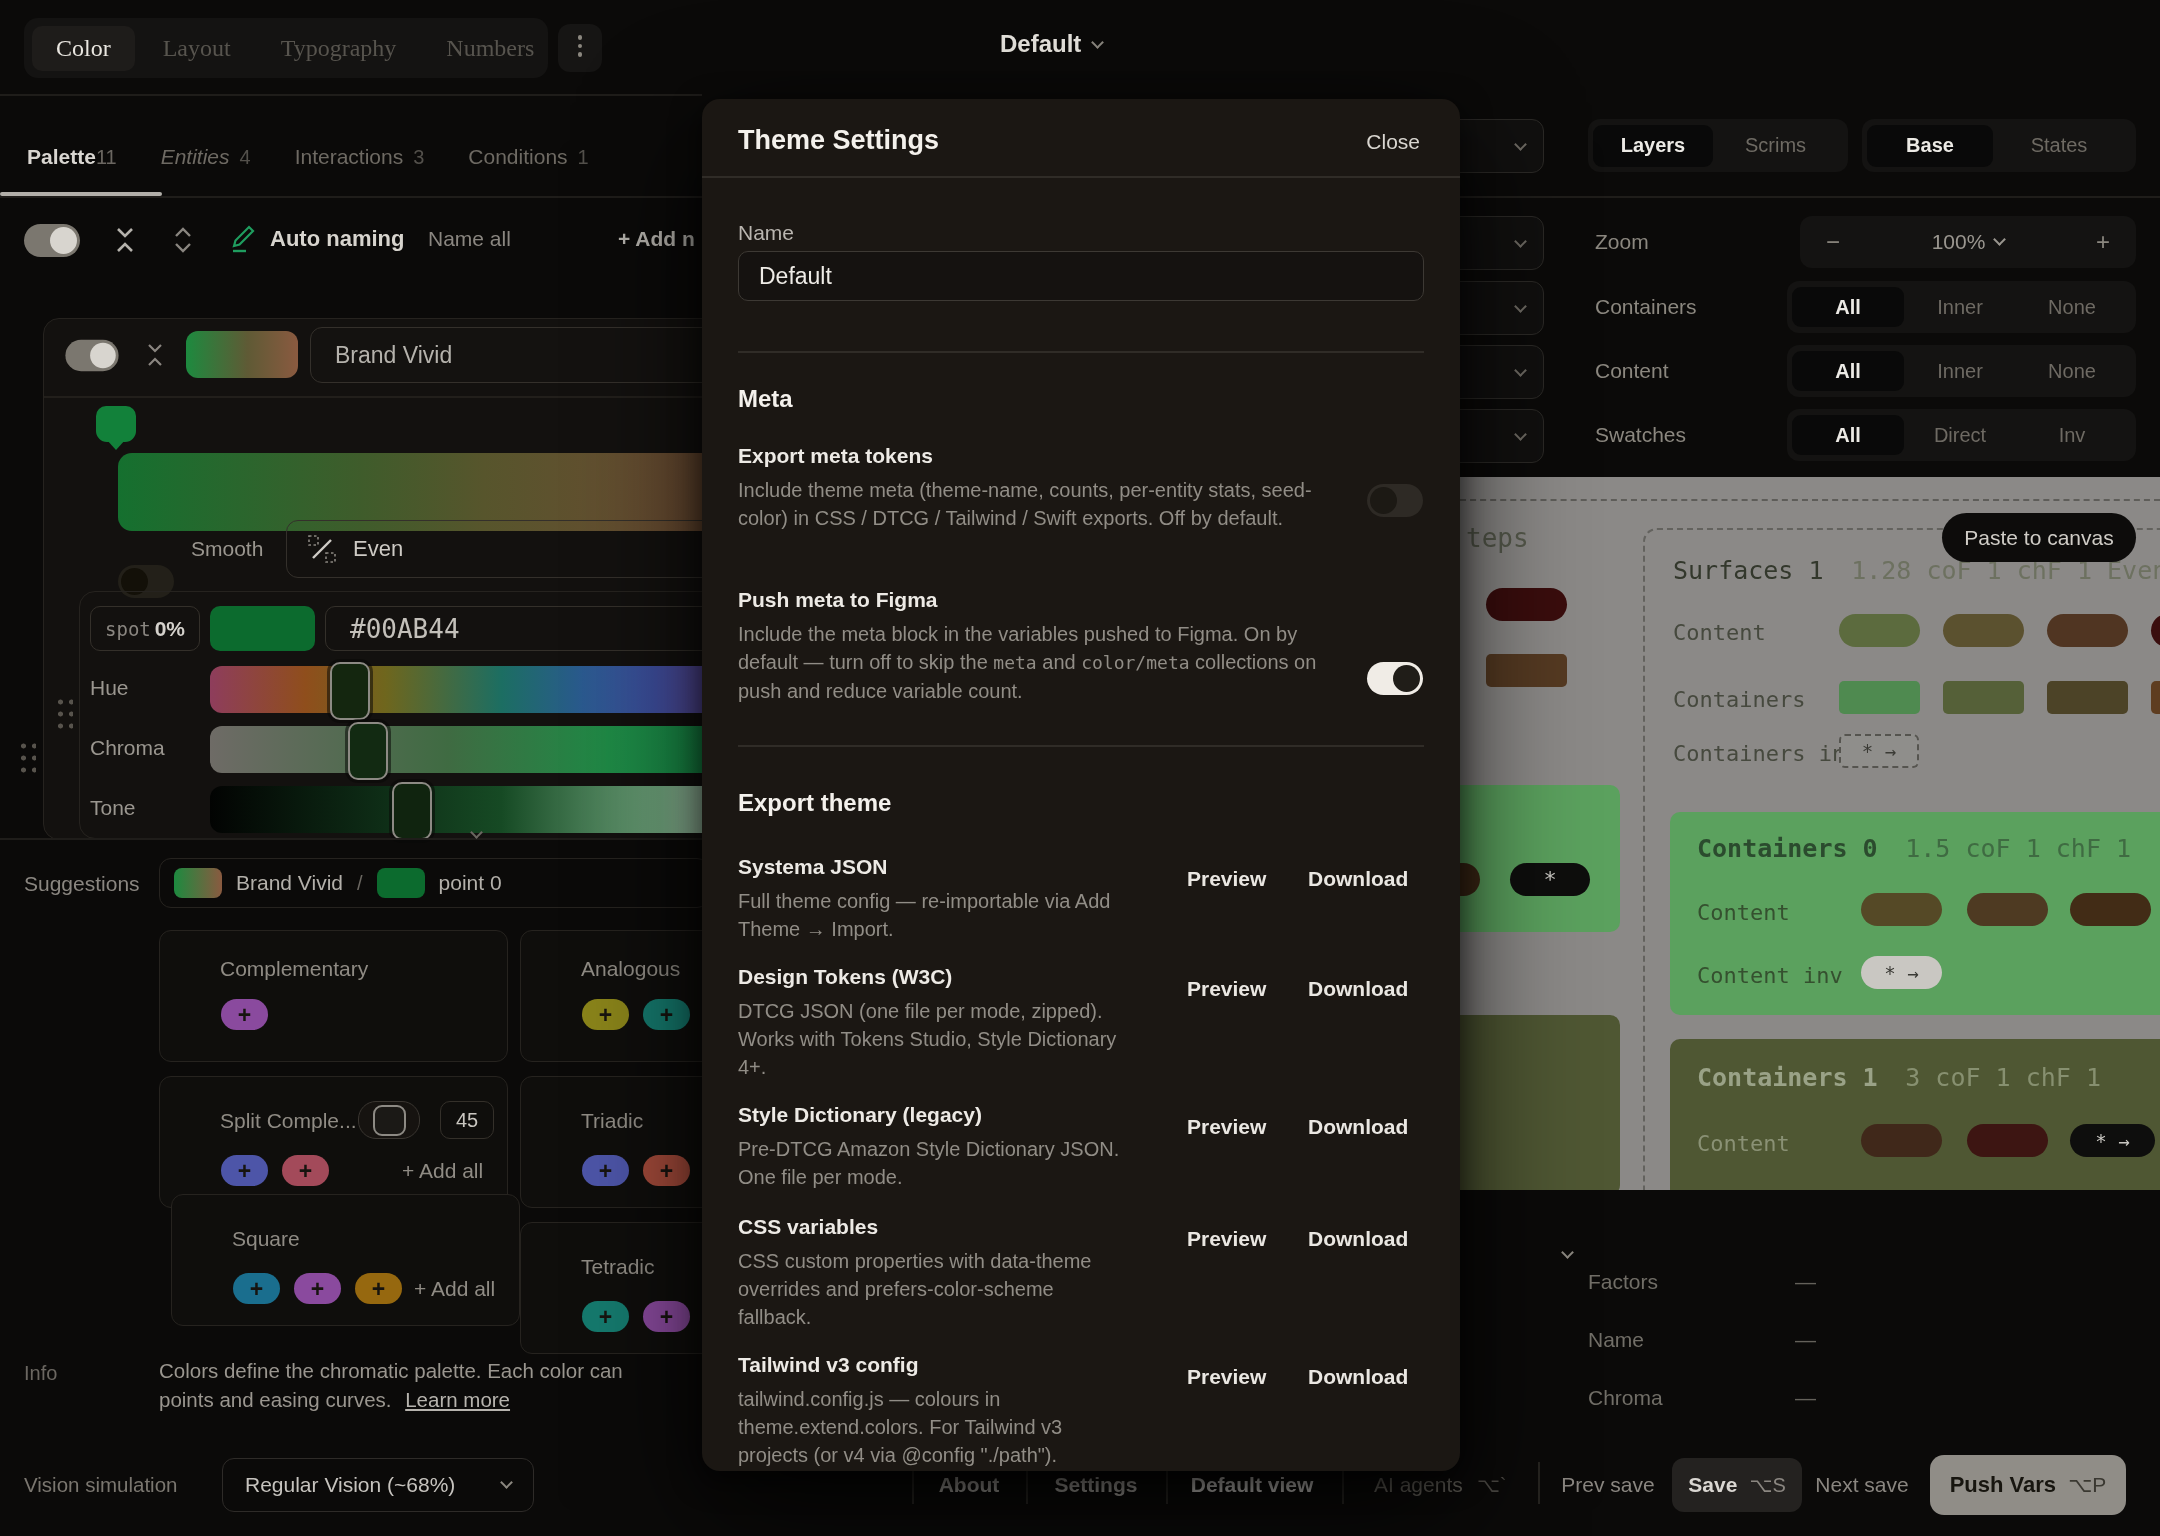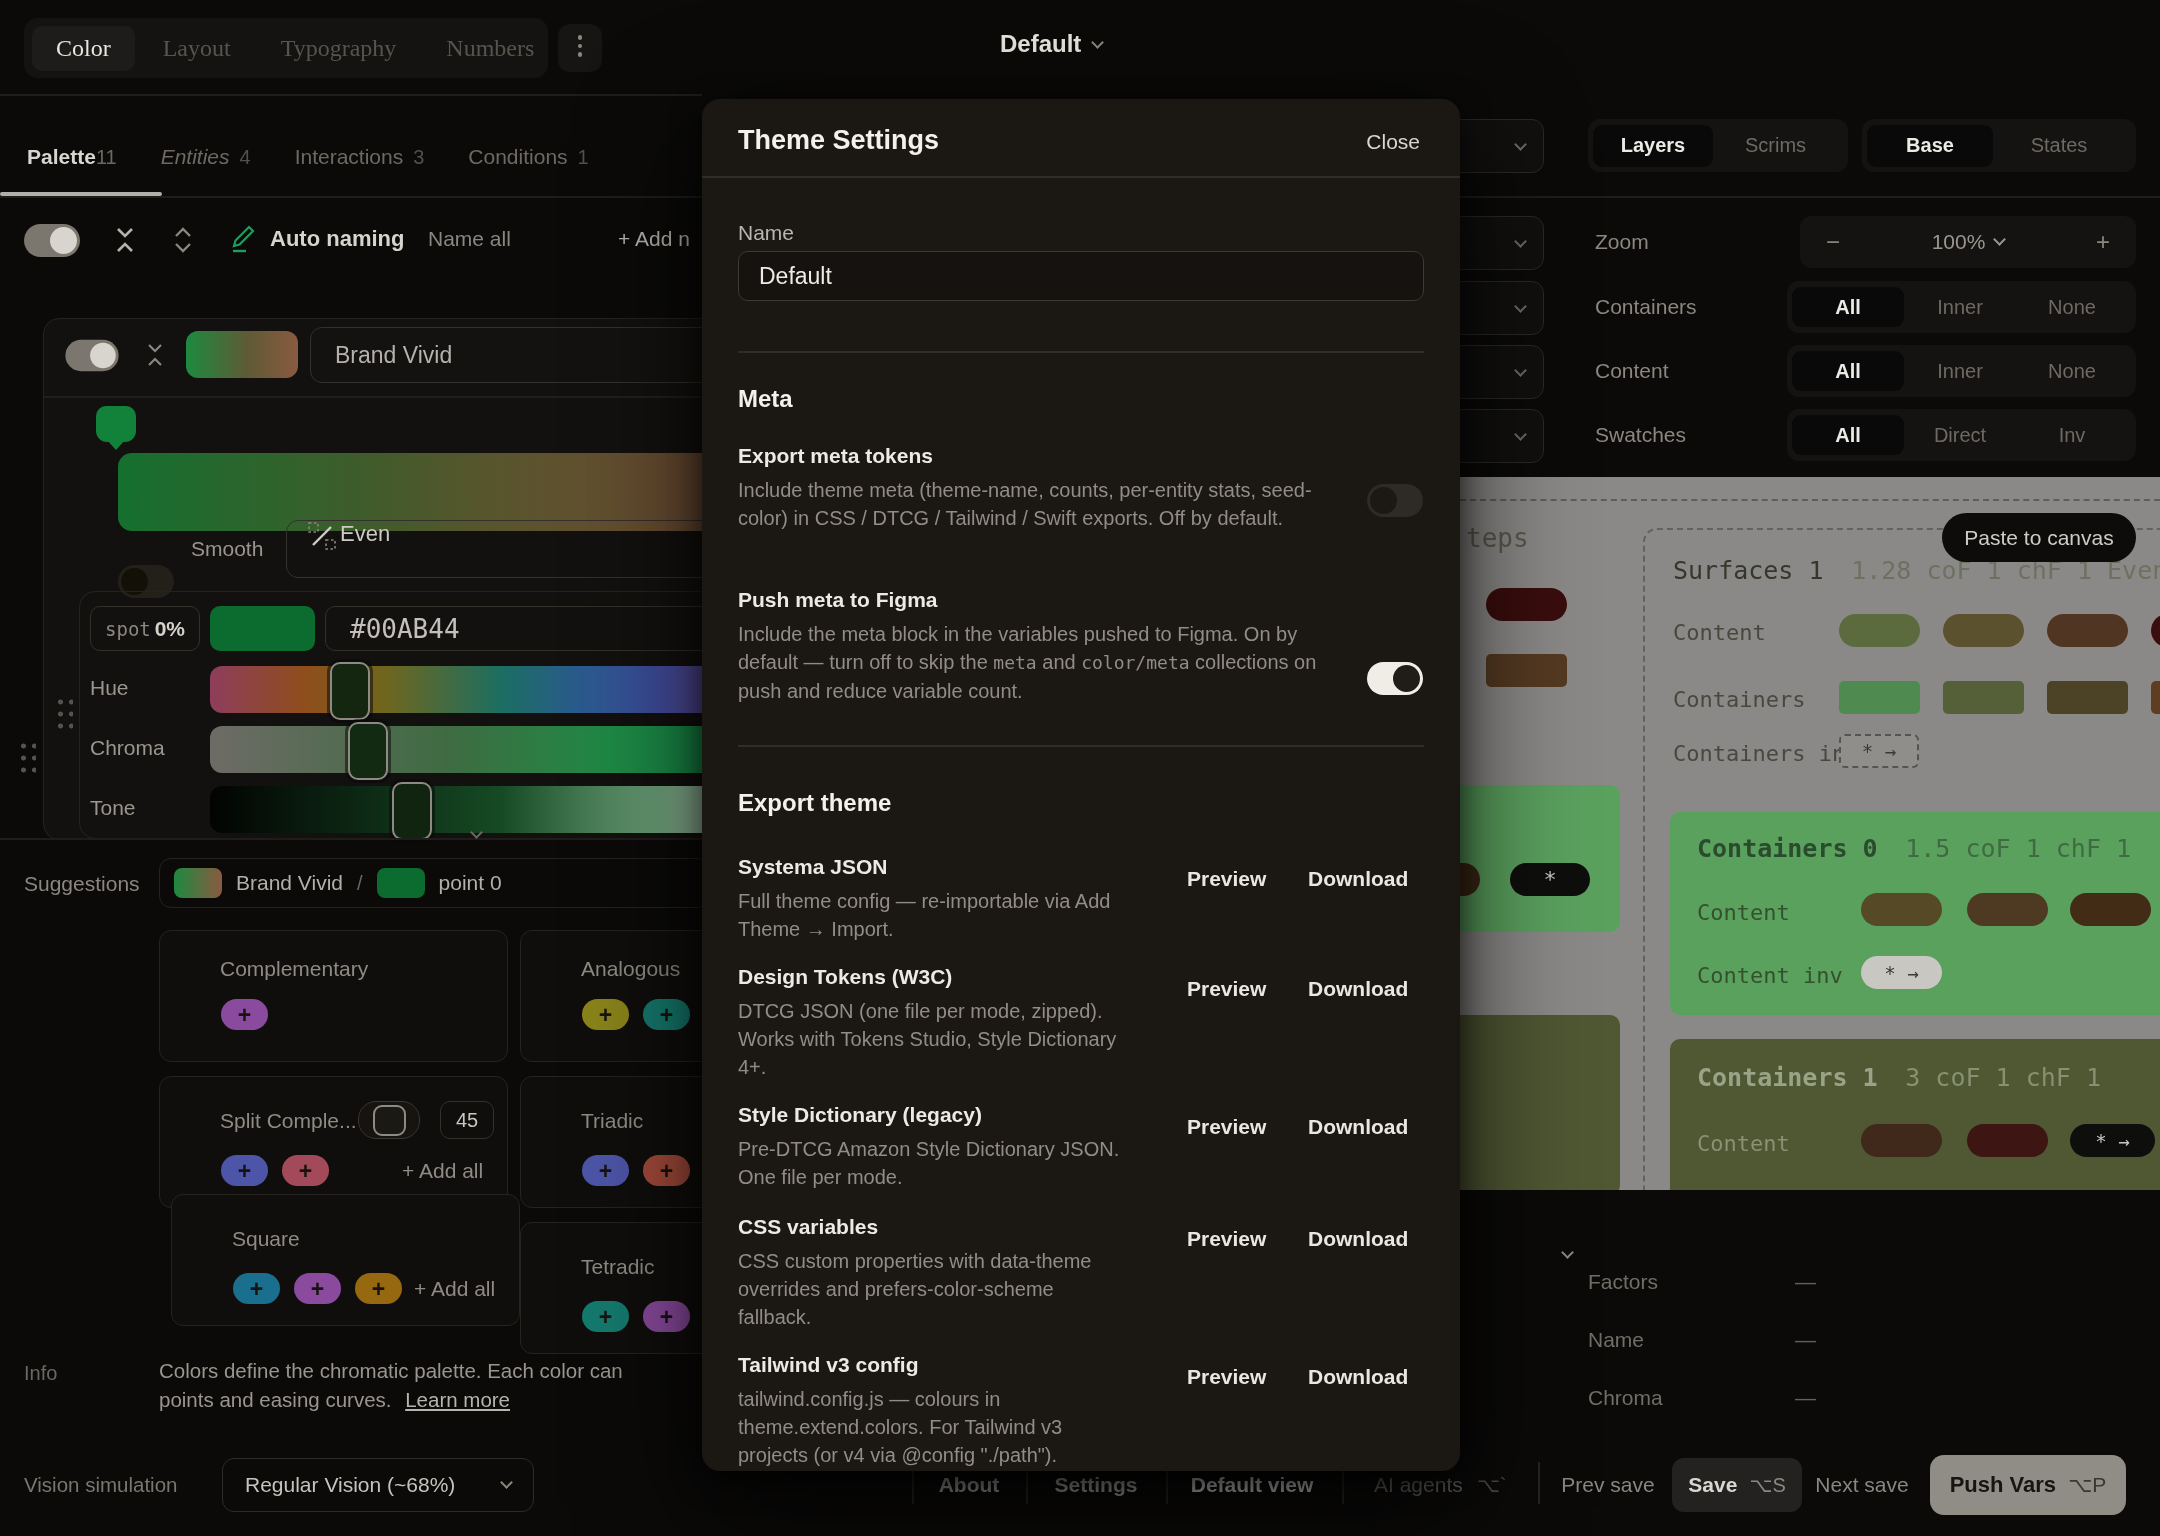--- a/index.html
+++ b/index.html
@@ -117,21 +117,21 @@
     <svg class="abs" style="left:172px;top:30px;" width="22" height="28" viewBox="0 0 22 28">
       <path d="M4 10 L11 3 L18 10" fill="none" stroke="#8a8680" stroke-width="2.4"></path>
       <path d="M4 18 L11 25 L18 18" fill="none" stroke="#8a8680" stroke-width="2.4"></path>
     </svg>
     <svg class="abs" style="left:228px;top:26px;" width="30" height="32" viewBox="0 0 30 32">
       <path d="M6 24 L7.5 18.5 L21 5 L25 9 L11.5 22.5 L6 24z" fill="none" stroke="#1f9d5f" stroke-width="2.2"></path>
       <path d="M5 29 H18" stroke="#1f9d5f" stroke-width="2.4"></path>
     </svg>
     <span class="abs" style="left:270px;top:30px;font-size:22px;font-weight:600;color:#d7d4ce;">Auto naming</span>
     <span class="abs" style="left:428px;top:31px;font-size:21px;color:#8a8680;">Name all</span>
-    <span class="abs" style="left:618px;top:31px;font-size:21px;font-weight:400;color:#b5b2ac;white-space:nowrap;">+ Add n</span>
+    <span class="abs" style="left:618px;top:31px;font-size:21px;font-weight:700;color:#b5b2ac;white-space:nowrap;">+ Add n</span>
 
     <div class="abs" style="left:43px;top:122px;width:680px;height:520px;border:1.5px solid #26231f;border-radius:16px;background:#121019;background:#12100e;background-color:#13110f;">
       <div class="abs tgl tgl-gray" style="left:20px;top:20px;transform:scale(.95);">
           <span class="knob"></span>
         </div>
       <svg class="abs" style="left:100px;top:24px;" width="22" height="24" viewBox="0 0 22 24">
         <path d="M5 2 L11 8 L17 2" fill="none" stroke="#8a8680" stroke-width="2.2"></path>
         <path d="M5 22 L11 16 L17 22" fill="none" stroke="#8a8680" stroke-width="2.2"></path>
       </svg>
       <div class="abs" style="left:142px;top:12px;width:112px;height:47px;border-radius:12px;background:linear-gradient(90deg,#1d8a3f,#5f5a35 55%,#8a5a40);"></div>
@@ -142,21 +142,21 @@
 
       <div class="abs" style="left:52px;top:87px;width:40px;height:36px;background:#12813a;border-radius:10px 10px 11px 11px;"></div>
       <div class="abs" style="left:62px;top:120px;width:0;height:0;border-left:10px solid transparent;border-right:10px solid transparent;border-top:11px solid #12813a;"></div>
 
       <div class="abs" style="left:74px;top:134px;width:610px;height:78px;border-radius:14px 0 0 14px;background:linear-gradient(90deg,#15702f,#3f5c2b 40%,#57552c 60%,#6e4a33);"></div>
 
       <div class="abs tgl tgl-offpanel" style="left:74px;top:213px;">
           <span class="knob"></span>
         </div>
       <span class="abs" style="left:147px;top:218px;font-size:21px;color:#9a968f;">Smooth</span>
-      <div class="abs" style="left:242px;top:201px;width:450px;height:58px;border:1.5px solid #34302b;border-radius:12px;display:flex;align-items:flex-start;gap:3px;padding-left:20px;box-sizing:border-box;">
+      <div class="abs" style="left:242px;top:201px;width:450px;height:58px;border:1.5px solid #34302b;border-radius:12px;display:flex;align-items:center;gap:16px;padding-left:20px;box-sizing:border-box;">
         <svg width="30" height="30" viewBox="0 0 30 30">
           <rect x="2" y="2" width="9" height="9" fill="none" stroke="#8a8680" stroke-width="1.6" stroke-dasharray="2.5 2.5"></rect>
           <rect x="19" y="19" width="9" height="9" fill="none" stroke="#8a8680" stroke-width="1.6" stroke-dasharray="2.5 2.5"></rect>
           <line x1="6" y1="24" x2="24" y2="6" stroke="#cfccc6" stroke-width="2.4"></line>
         </svg>
         <span style="font-size:22px;color:#cdcac4;">Even</span>
       </div>
 
       <div class="abs" style="left:35px;top:272px;width:660px;height:246px;border:1.5px solid #26231f;border-radius:16px;">
         <div class="abs" style="left:10px;top:14px;width:110px;height:45px;border:1.5px solid #34302a;border-radius:10px;display:flex;align-items:center;justify-content:space-between;padding:0 14px;box-sizing:border-box;">

